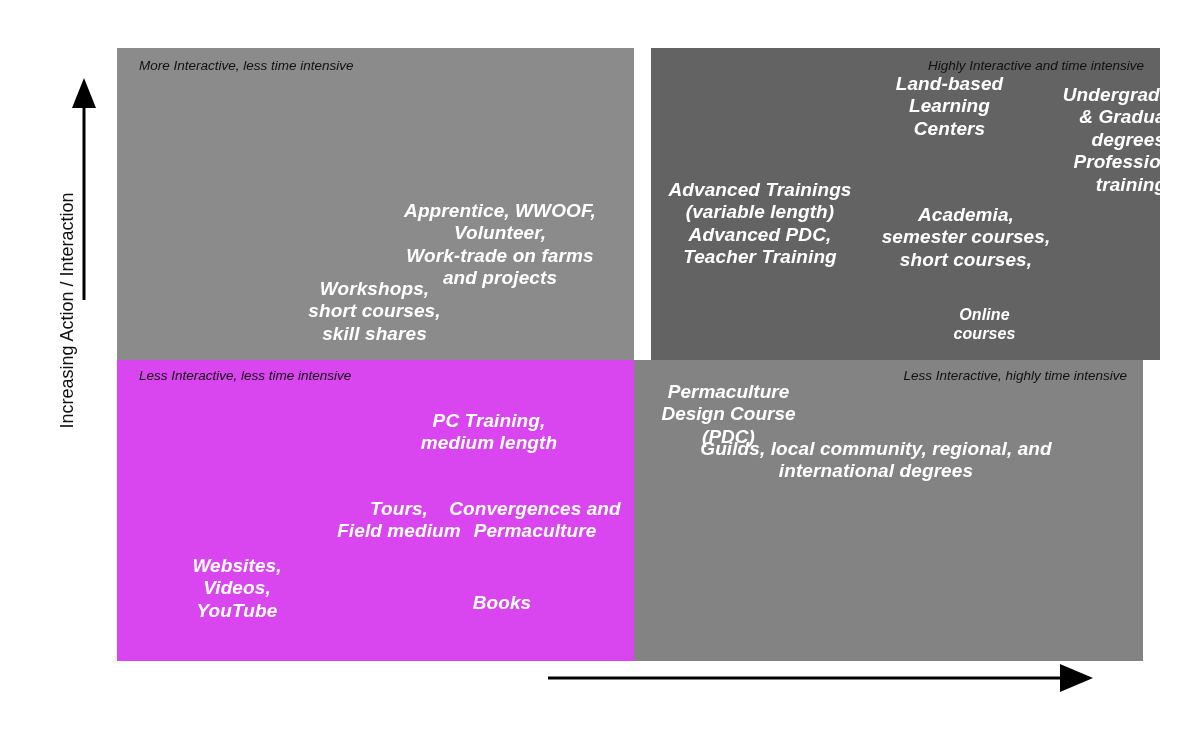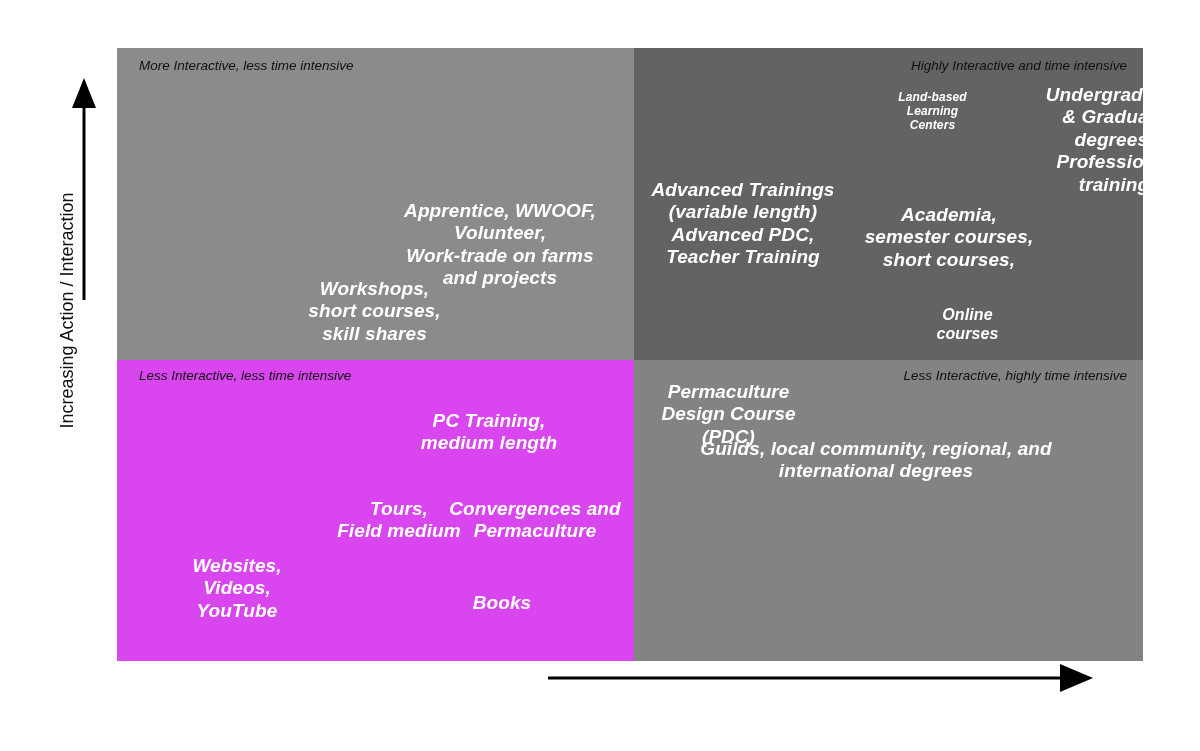--- a/index.html
+++ b/index.html
@@ -106,24 +106,24 @@
       <div class="item" style="left:170px;top:230px;width:175px;font-size:19px;">Workshops,
 short courses,
 skill shares</div>
 
       <div class="item" style="left:263px;top:152px;width:240px;font-size:19px;">Apprentice, WWOOF,
 Volunteer,
 Work-trade on farms
 and projects</div>
     </div>
 
-    <div class="quad q-tr" style="background: rgb(99, 99, 99);">
+    <div class="quad q-tr" style="background: rgb(99, 99, 99); margin-left: 17px;">
       <div class="corner-label cl-tr">Highly Interactive and time intensive</div>
 
-      <div class="item" style="left:216px;top:42px;width:165px;font-size:12px;">Land-based
+      <div class="item" style="left:216px;top:25px;width:165px;font-size:19px;">Land-based
 Learning
 Centers</div>
 
       <div class="item" style="left:390px;top:36px;width:180px;font-size:19px;">Undergraduate
 &amp; Graduate
 degrees,
 Professional
 training</div>
 
       <div class="item" style="left:0px;top:131px;width:218px;font-size:19px;">Advanced Trainings

